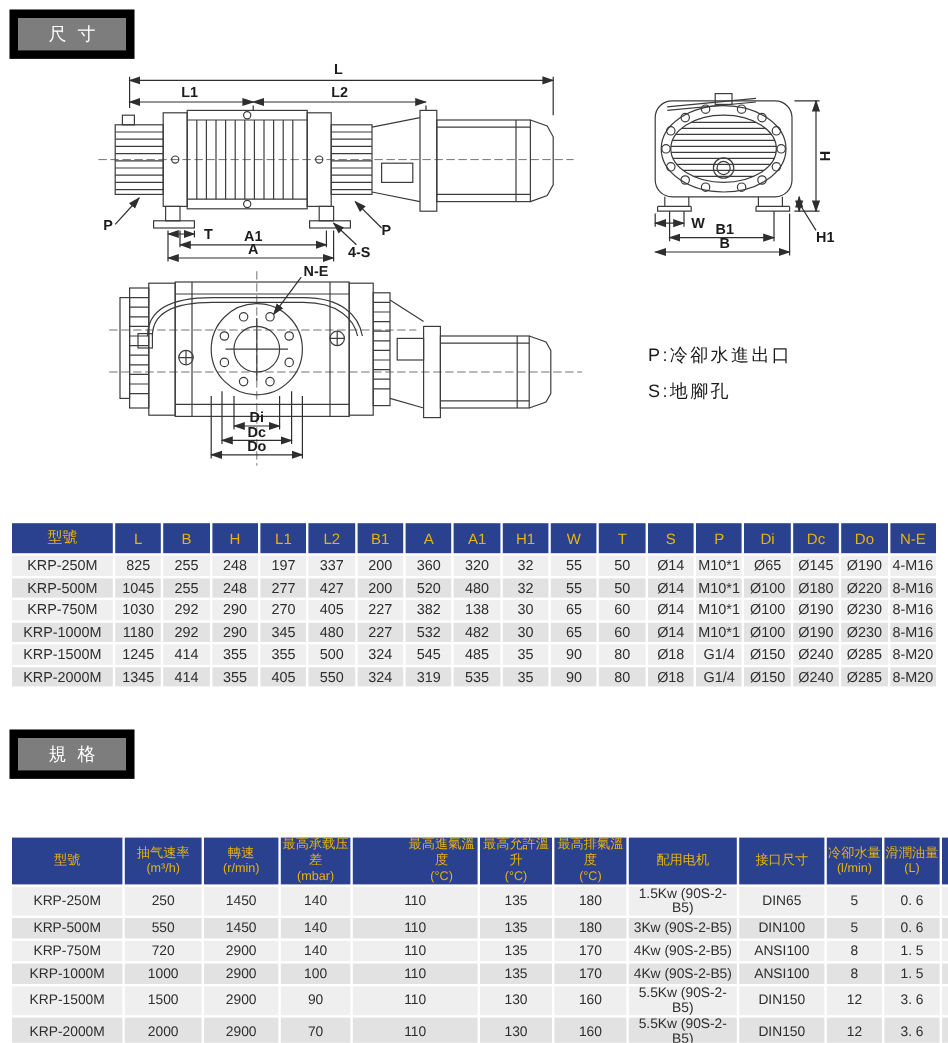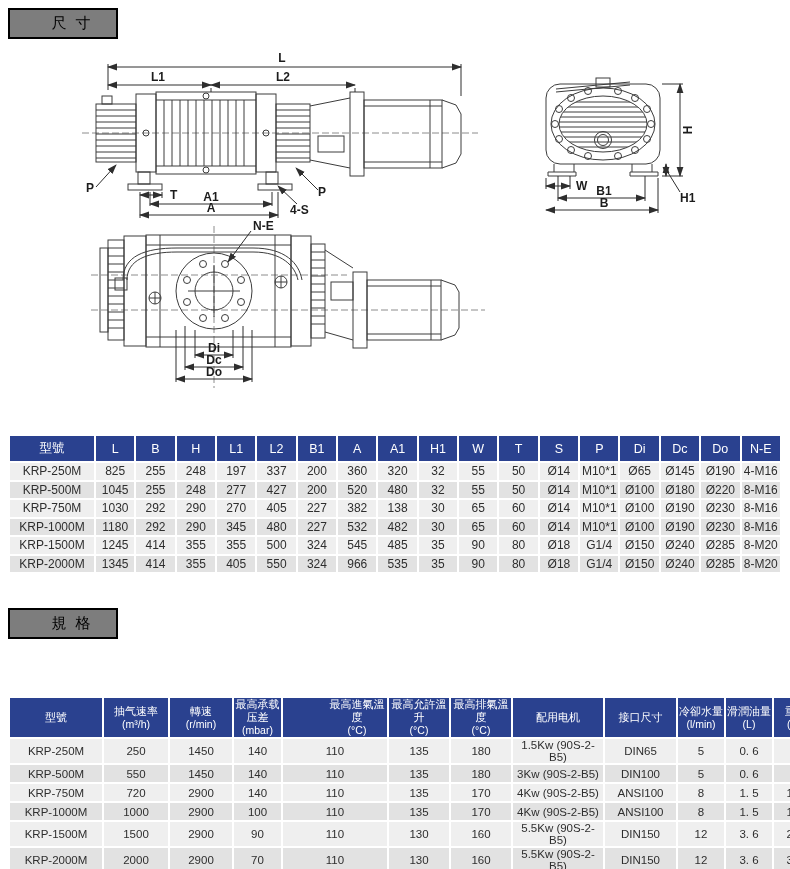--- a/index.html
+++ b/index.html
@@ -2,51 +2,51 @@
 <html style="--header-blue: #2a418f; --section-gray: #7d7d7d; --row-light: #efefef; --row-dark: #e2e2e2;"><head>
 <meta charset="utf-8">
 <style>
   html,body{margin:0;padding:0;}
   body{
     width:790px;height:869px;position:relative;background:#fff;overflow:hidden;
     font-family:"Liberation Sans", sans-serif;color:#222;
   }
   .section-header{
     position:absolute;left:8px;width:90px;height:27px;
-    background:var(--section-gray,#7d7d7d);border:2px solid #000000;
-    color:#000000;font-size:15px;letter-spacing:9px;text-indent:9px;
-    display:flex;align-items:center;justify-content:center;padding-left:16px;
+    background:var(--section-gray,#7d7d7d);border:7px solid #000000;
+    color:#ffffff;font-size:15px;letter-spacing:9px;text-indent:9px;
+    display:flex;align-items:center;justify-content:center;
   }
   #dim-header{top:8px;}
   #spec-header{top:608px;}
   .drawing{position:absolute;}
   #side-view{left:78px;top:44px;}
   #end-view{left:518px;top:68px;}
   #top-view{left:85px;top:218px;}
   .legend{position:absolute;left:540px;top:282px;font-size:15px;color:#1c1c1c;letter-spacing:2px;line-height:30px;}
   svg text{font-family:"Liberation Sans",sans-serif;font-size:12px;font-weight:bold;fill:#1c1c1c;}
   svg .thin{stroke:#3c3c3c;stroke-width:1;fill:none;}
   svg .dim{stroke:#2e2e2e;stroke-width:1;fill:none;}
   svg .dash{stroke:#6e6e6e;stroke-width:0.8;stroke-dasharray:7 3;fill:none;}
   table{border-collapse:separate;border-spacing:2px;table-layout:fixed;position:absolute;left:8px;width:774px;background:#fff;}
   #dimTable{top:434px;}
   #specTable{top:696px;}
-  th{background:var(--header-blue,#2a418f);color:#ffffff;font-weight:normal;text-align:center;vertical-align:middle;padding:0;}
+  th{background:var(--header-blue,#2a418f);color:#eab308;font-weight:normal;text-align:center;vertical-align:middle;padding:0;}
   #dimTable th{height:25px;font-size:12.5px;}
   #specTable th{height:38px;font-size:11px;line-height:13px;}
   #specTable th .h2{display:block;font-size:10.5px;}
   td{background:var(--row-light,#efefef);text-align:center;vertical-align:middle;color:#2e2e2e;padding:0;}
   #dimTable td{height:16.5px;font-size:12px;}
   #specTable td{height:17px;font-size:11.5px;}
   tbody tr:nth-child(even) td{background:var(--row-dark,#e2e2e2);}
   #dimTable th:first-child{width:84px;}
   #specTable th:nth-child(1){width:92px;}
   #specTable th:nth-child(2){width:64px;margin-top:44px;}
   #specTable th:nth-child(3){width:62px;}
-  #specTable th:nth-child(4){width:47px;}
+  #specTable th:nth-child(4){width:58px;}
   #specTable th:nth-child(5){width:60px;padding-left:44px;}
   #specTable th:nth-child(6){width:60px;}
   #specTable th:nth-child(7){width:60px;}
   #specTable th:nth-child(8){width:90px;margin-top:15px;}
   #specTable th:nth-child(9){width:71px;}
   #specTable th:nth-child(10){width:46px;}
   #specTable th:nth-child(11){width:46px;}
   #specTable th:nth-child(12){width:44px;}
 </style>
 </head>
@@ -231,20 +231,22 @@
   <path class="dim" d="M110,112 V140 M148,112 V140 M100,108 V152 M158,108 V152 M91,112 V164 M167,112 V164"></path>
   <line class="dim" x1="110" y1="137" x2="148" y2="137" marker-start="url(#arr)" marker-end="url(#arr)"></line>
   <text x="129" y="134" text-anchor="middle">Di</text>
   <line class="dim" x1="100" y1="149" x2="158" y2="149" marker-start="url(#arr)" marker-end="url(#arr)"></line>
   <text x="129" y="146" text-anchor="middle">Dc</text>
   <line class="dim" x1="91" y1="161" x2="167" y2="161" marker-start="url(#arr)" marker-end="url(#arr)"></line>
   <text x="129" y="158" text-anchor="middle">Do</text>
 </svg>
 
 <div class="legend">
+  <div>P:冷卻水進出口</div>
+  <div>S:地腳孔</div>
 </div>
 
 <table id="dimTable">
   <thead>
       <tr>
         <th>型號</th>
         <th>L</th>
         <th>B</th>
         <th>H</th>
         <th>L1</th>
@@ -365,21 +367,21 @@
         <td>8-M20</td>
       </tr>
       <tr>
         <td>KRP-2000M</td>
         <td>1345</td>
         <td>414</td>
         <td>355</td>
         <td>405</td>
         <td>550</td>
         <td>324</td>
-        <td>966</td>
+        <td>319</td>
         <td>535</td>
         <td>35</td>
         <td>90</td>
         <td>80</td>
         <td>Ø18</td>
         <td>G1/4</td>
         <td>Ø150</td>
         <td>Ø240</td>
         <td>Ø285</td>
         <td>8-M20</td>

